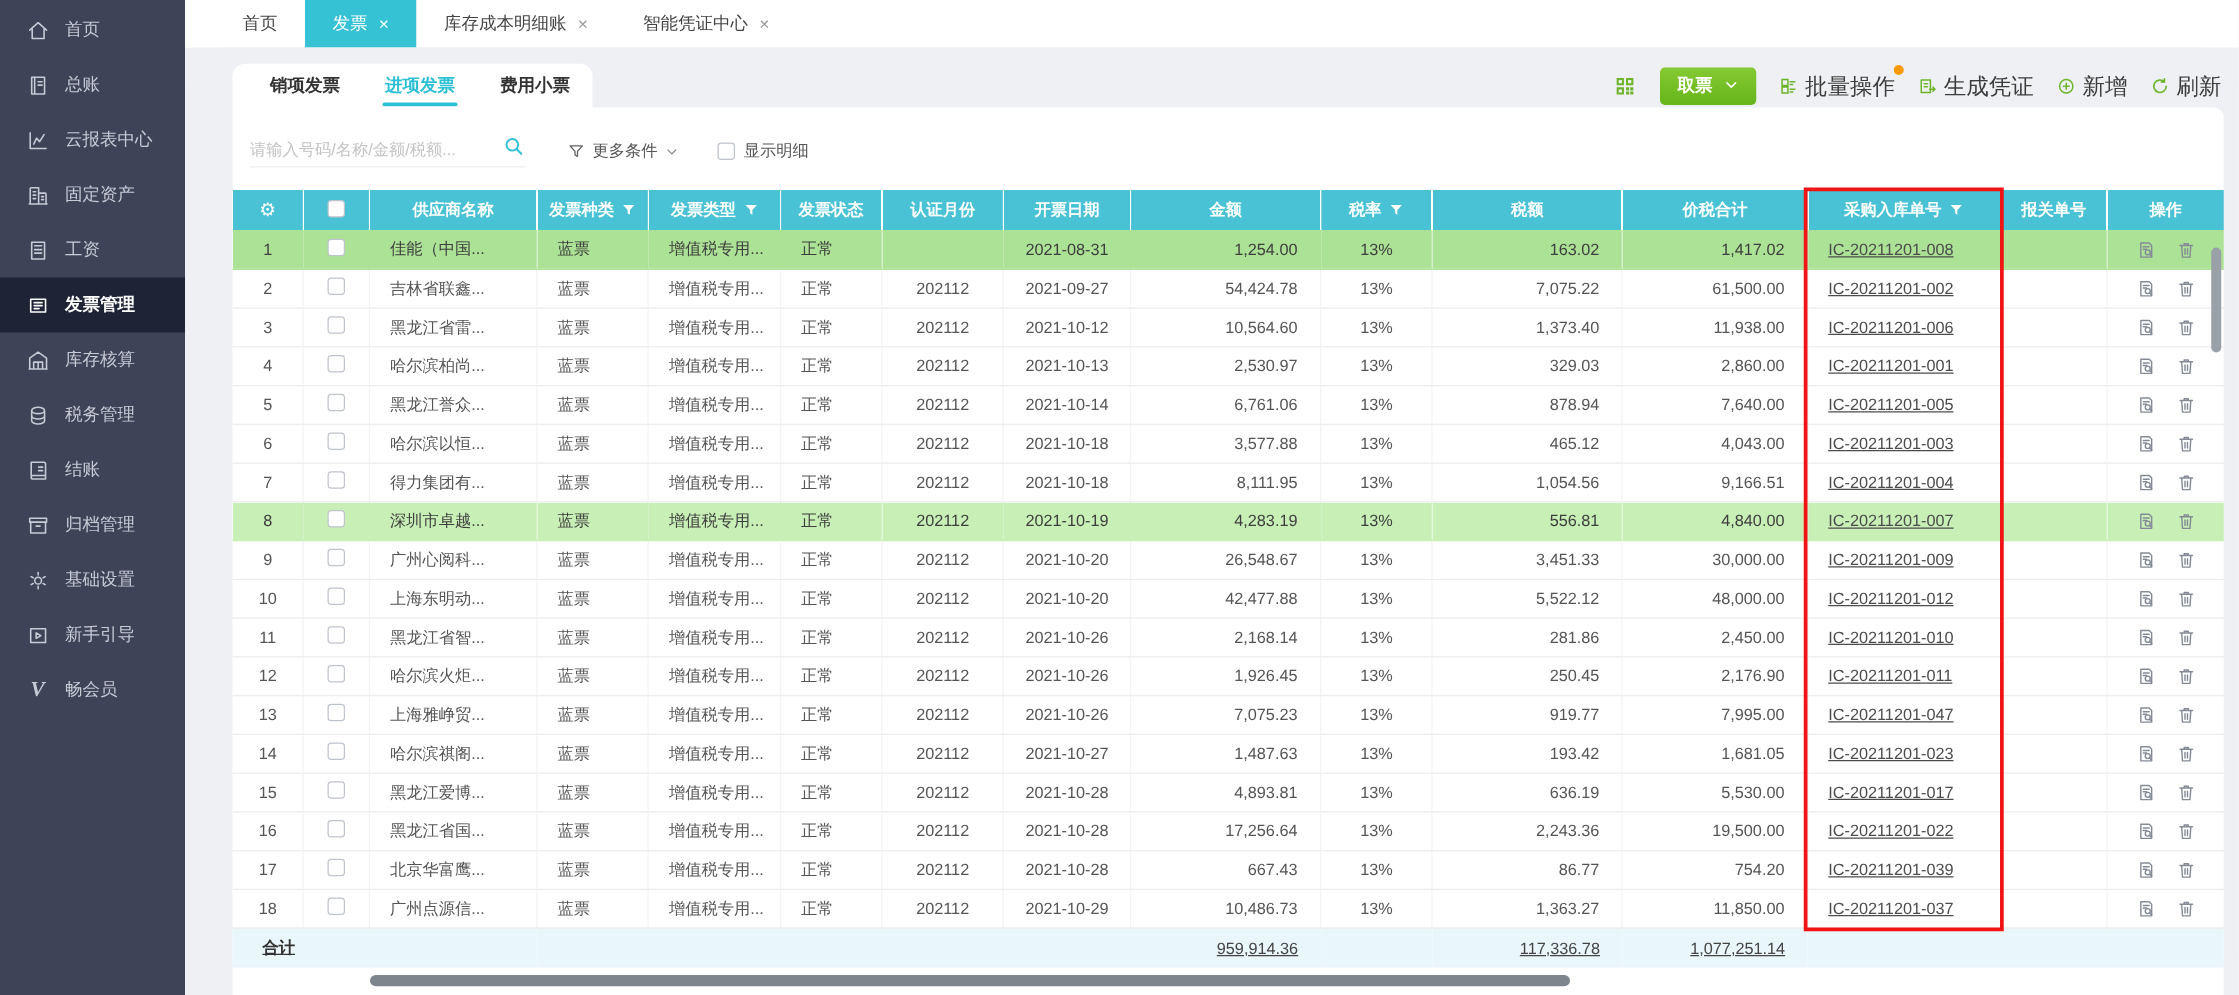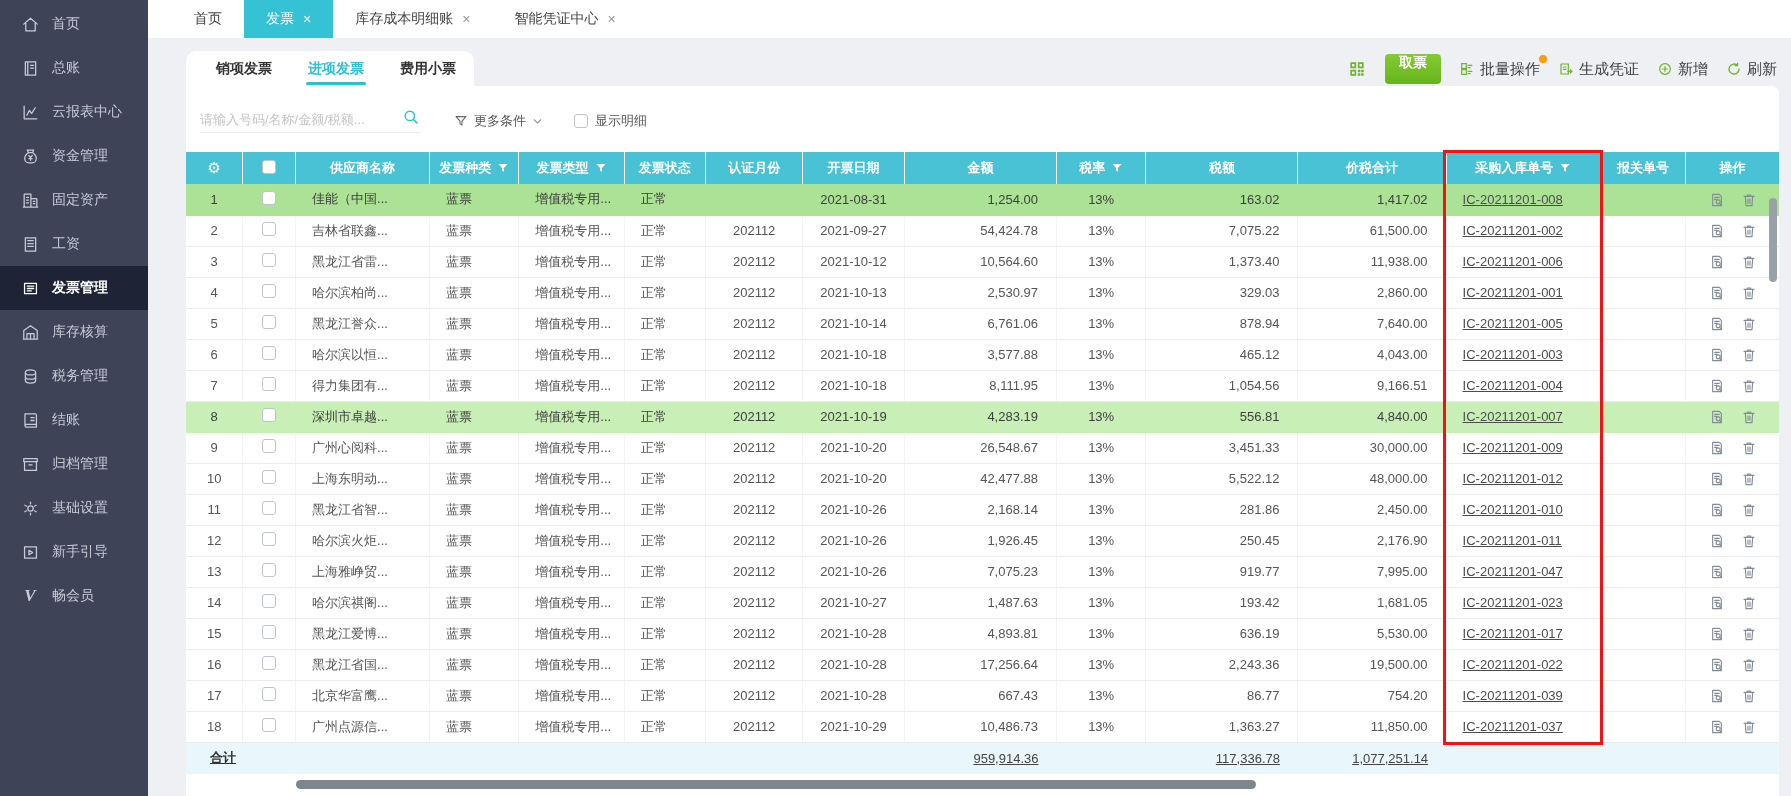--- a/index.html
+++ b/index.html
@@ -29,25 +29,25 @@
                   border-radius:10px 10px 0 0; display:flex; padding-left:12px; z-index:2; }
   .subtab { padding:0 18px; line-height:35px; font-size:14px; font-weight:bold; color:#333;
             position:relative; cursor:pointer; }
   .subtab.active { color:#2dbfd3; }
   .subtab.active::after { content:""; position:absolute; left:16px; right:16px; bottom:2px;
                           height:3px; background:#2dbfd3; border-radius:2px; }
 
   .toolbar { position:absolute; right:14px; top:13px; height:36px; display:flex;
              align-items:center; gap:18px; z-index:2; }
   .tb-icon { color:#6cb52a; display:flex; align-items:center; }
-  .tb-item { display:flex; align-items:center; gap:5px; font-size:15px; color:#3c3c3c;
+  .tb-item { display:flex; align-items:center; gap:5px; font-size:18px; color:#3c3c3c;
              cursor:pointer; position:relative; }
   .btn-qupiao { background:linear-gradient(#85ca33,#66b51a); color:#fff; font-size:14px; font-weight:bold;
                 height:30px; padding:0 14px; border-radius:4px; display:flex; align-items:center;
-                gap:9px; cursor:pointer;flex-direction:column; }
+                gap:9px; cursor:pointer; }
   .dot { position:absolute; top:-5px; right:-7px; width:8px; height:8px; border-radius:50%; background:#ff9a00; }
 
   
   .panel { position:absolute; left:38px; right:12px; top:48px; bottom:0; background:#fff;
            border-radius:0 8px 0 0; }
   .filter-row { height:66px; position:relative; }
   .search-box { position:absolute; left:14px; top:22px; width:220px; display:flex; align-items:center;
                 border-bottom:1px solid #ededed; padding-bottom:2px; }
   .search-input { border:none; outline:none; flex:1; font-size:13px; color:#333; background:transparent; }
   .search-input::placeholder { color:#c3c3c3; }
@@ -106,28 +106,20 @@
         </span>
     <span>总账</span>
   </div>
       <div class="side-item ">
     <span class="side-icon">
           <svg viewBox="0 0 24 24" width="19" height="19" fill="none" stroke="currentColor" stroke-width="1.6" stroke-linecap="round" stroke-linejoin="round">
             <path d="M4 4v16h16M7.5 15.5l3-6 3 3.5 4.5-7"></path>
           </svg>
         </span>
     <span>云报表中心</span>
-  </div>
-      <div class="side-item ">
-    <span class="side-icon">
-          <svg viewBox="0 0 24 24" width="19" height="19" fill="none" stroke="currentColor" stroke-width="1.6" stroke-linecap="round" stroke-linejoin="round">
-            <path d="M9.5 7L8 4h8l-1.5 3M9.5 7h5c3.2 2.3 4.8 5 4.8 7.7A5.3 5.3 0 0 1 14 20h-4a5.3 5.3 0 0 1-5.3-5.3C4.7 12 6.3 9.3 9.5 7zM9.8 10.8l2.2 2.4 2.2-2.4M12 13.2v3.6M10 14.6h4"></path>
-          </svg>
-        </span>
-    <span>资金管理</span>
   </div>
       <div class="side-item ">
     <span class="side-icon">
           <svg viewBox="0 0 24 24" width="19" height="19" fill="none" stroke="currentColor" stroke-width="1.6" stroke-linecap="round" stroke-linejoin="round">
             <path d="M4 20.5V5a1 1 0 0 1 1-1h7.5v16.5M12.5 9.5H19a1 1 0 0 1 1 1v10M3 20.5h18M7 8h2.5M7 11.5h2.5M7 15h2.5M15.5 13h2M15.5 16h2"></path>
           </svg>
         </span>
     <span>固定资产</span>
   </div>
       <div class="side-item ">

